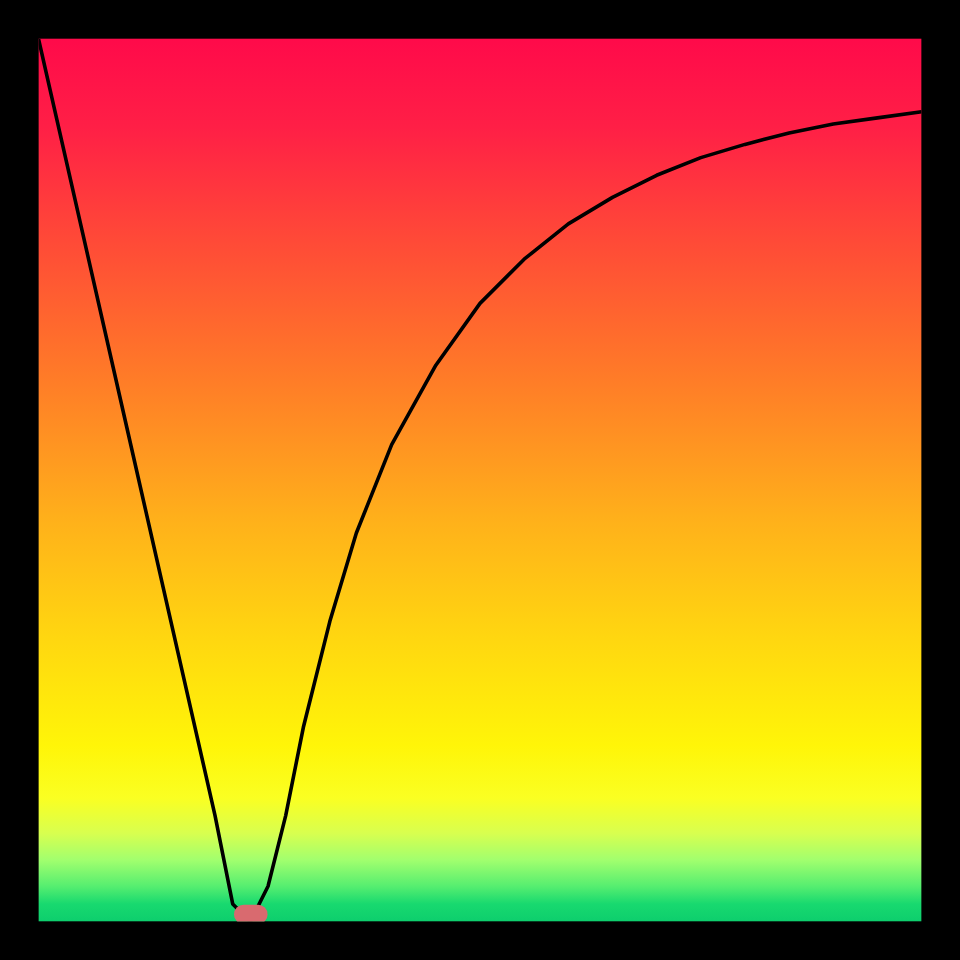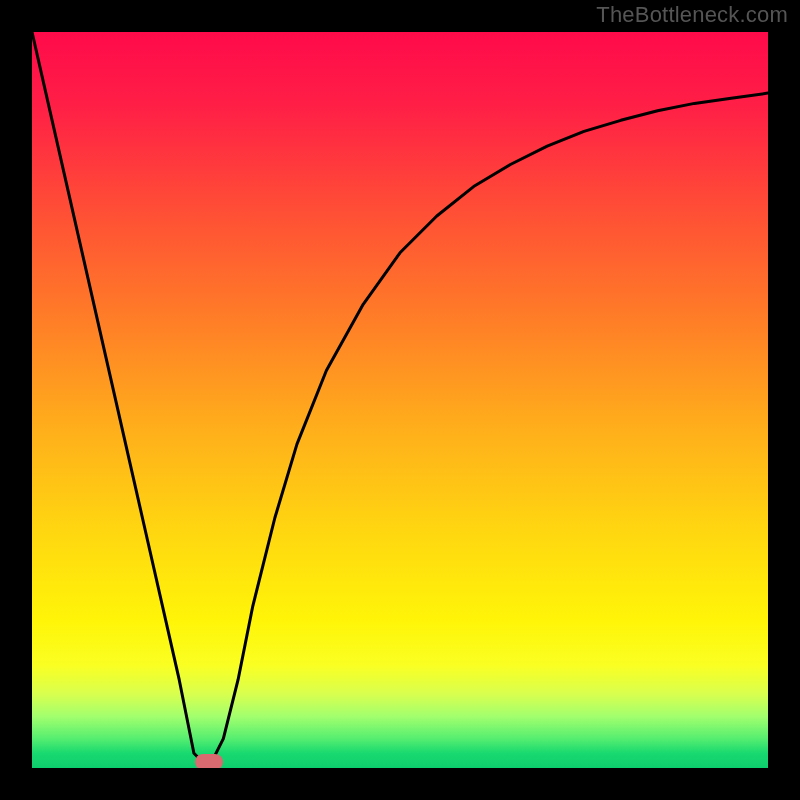--- a/index.html
+++ b/index.html
@@ -72,21 +72,20 @@
     background: #d96a6f;
     border-radius: 8px;
     transform: translate(-50%, -50%);
   }
 </style>
 </head>
 <body>
 
 <div class="frame">
 
-  <div class="watermark">TheBottleneck.com</div>
 
   <div class="plot-area">
     <div class="gradient-bg"></div>
 
     <svg class="curve-layer" viewBox="0 0 736 736" preserveAspectRatio="none">
       <path fill="none" stroke="#000" stroke-width="3" stroke-linejoin="round" stroke-linecap="round" d="M0.00 0.00 L36.80 161.92 L73.60 323.84 L110.40 485.76 L147.20 647.68 L161.92 721.28 L176.64 736.00 L191.36 706.56 L206.08 647.68 L220.80 574.08 L242.88 485.76 L264.96 412.16 L294.40 338.56 L331.20 272.32 L368.00 220.80 L404.80 184.00 L441.60 154.56 L478.40 132.48 L515.20 114.08 L552.00 99.36 L588.80 88.32 L625.60 78.75 L662.40 71.39 L699.20 66.24 L736.00 61.09"></path>
     </svg>
 
     <div class="marker" style="left: 176.64px; top: 730px;"></div>
   </div>

